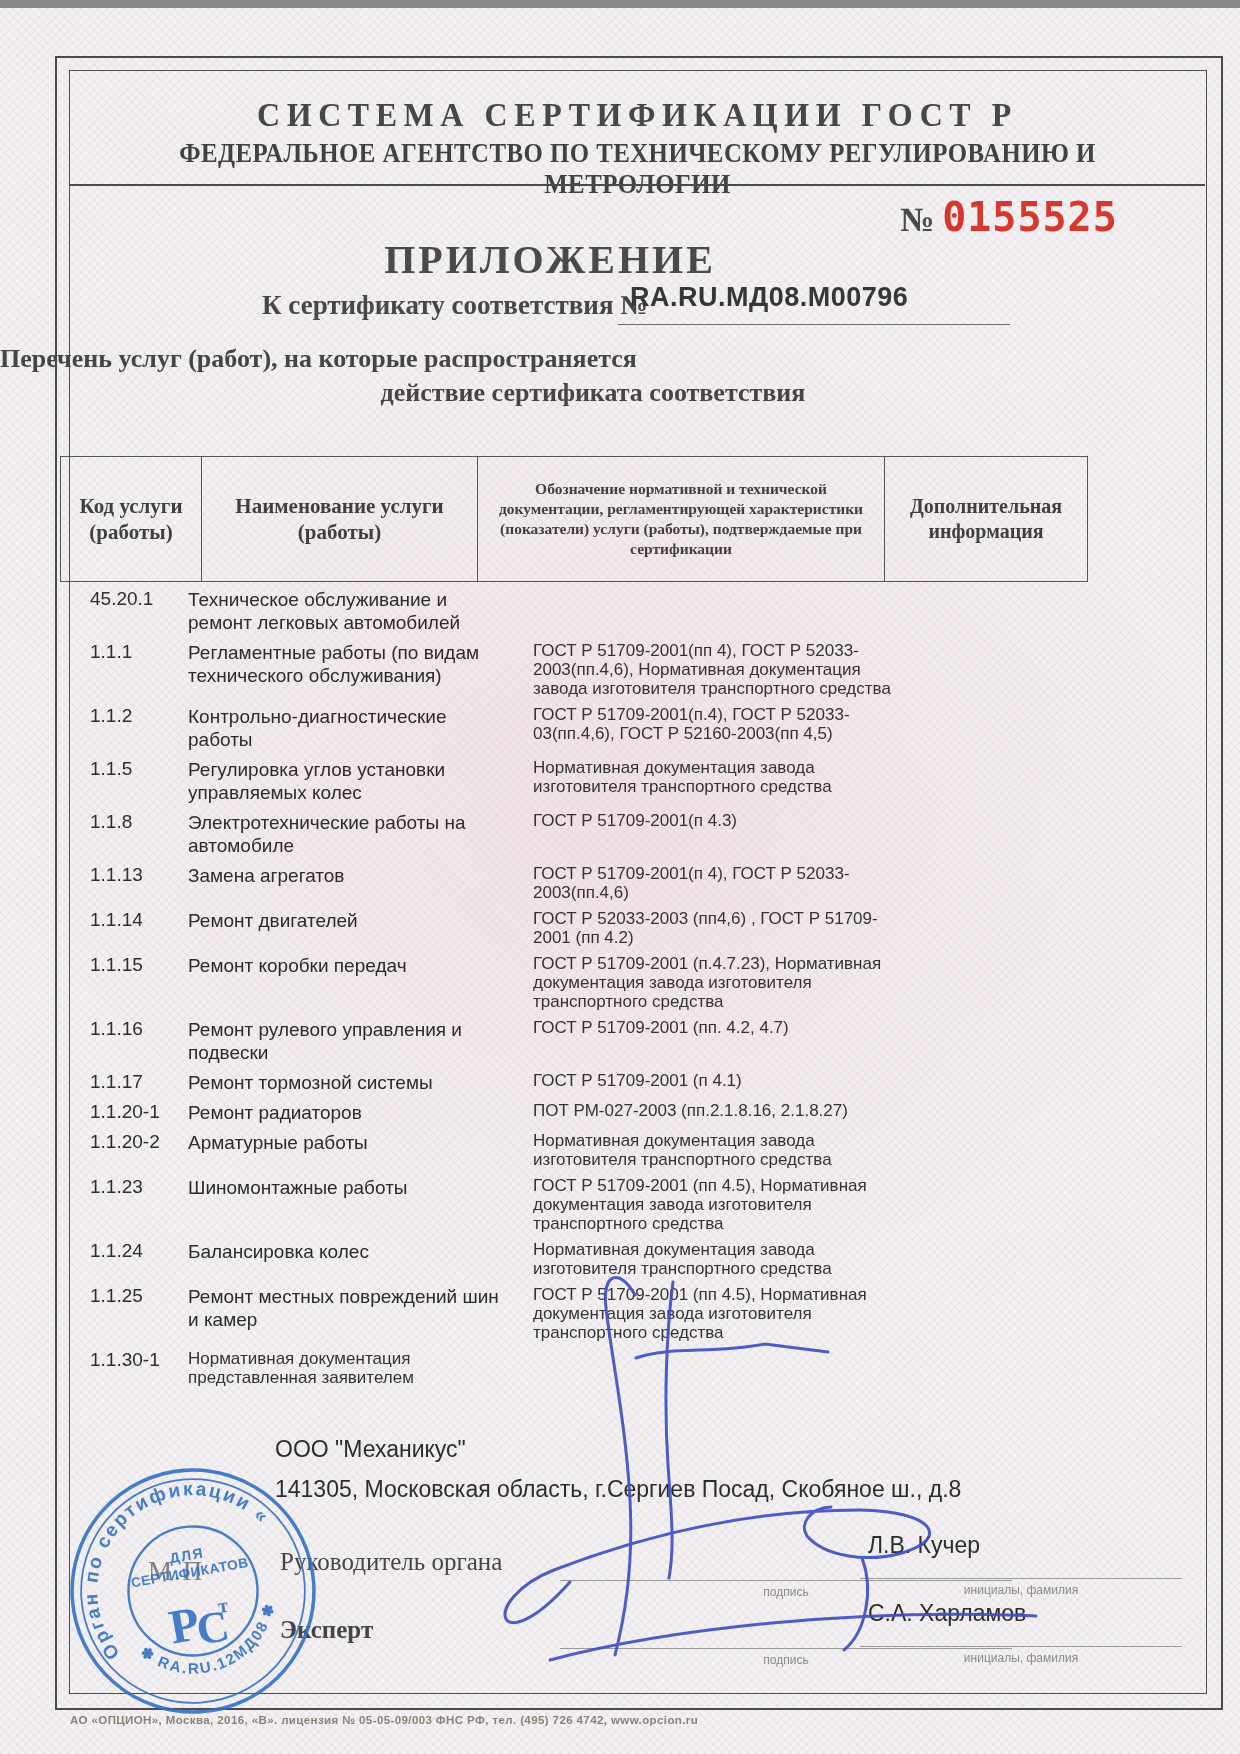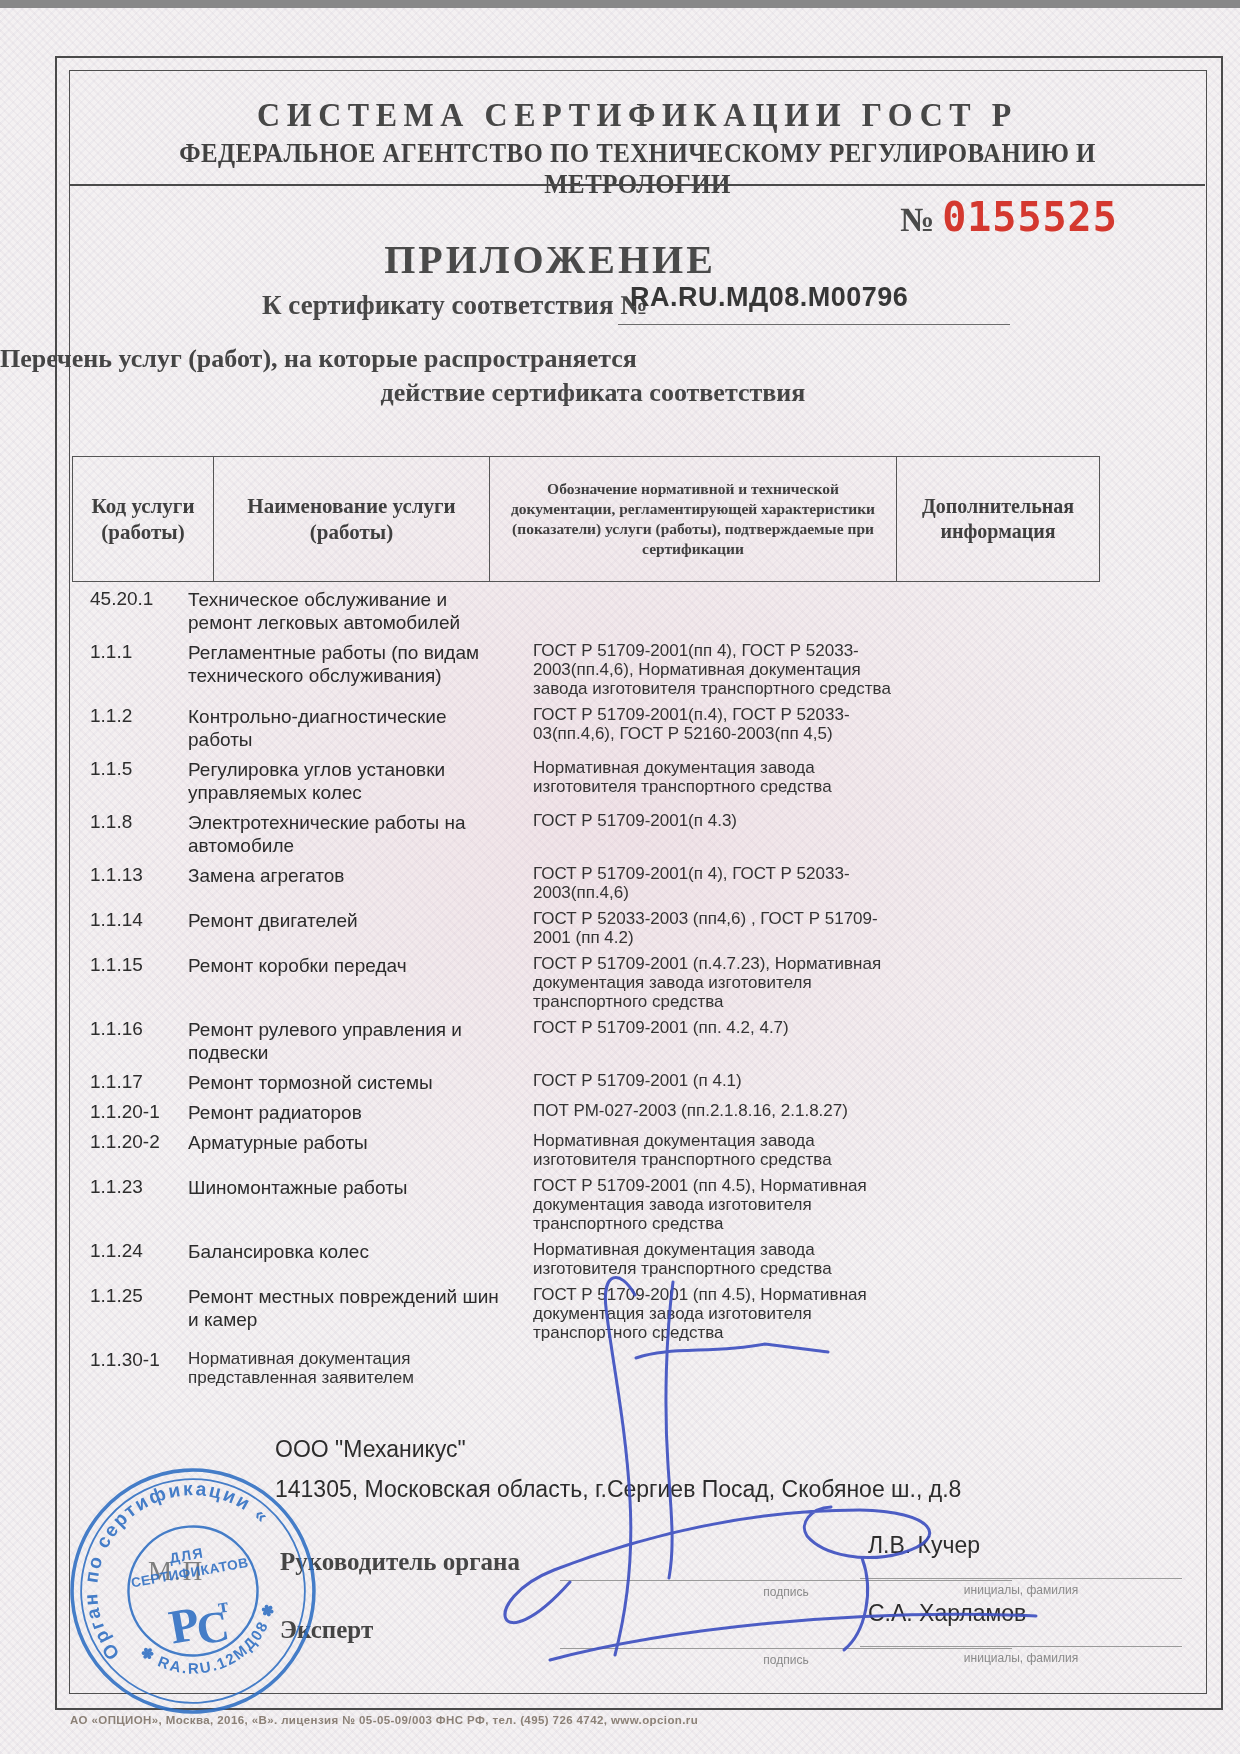--- a/index.html
+++ b/index.html
@@ -33,39 +33,39 @@
          font-family:"Liberation Serif", serif; font-weight:bold; font-size:40px;
          letter-spacing:3px; color:#4a4a4a;}
   .cert-label{left:262px; top:282px; font-family:"Liberation Serif", serif; font-weight:bold; font-size:27px; color:#474747;}
   .cert-value{left:630px; top:274px; font-size:27px; font-weight:bold; color:#363636; letter-spacing:.5px;}
   .cert-underline{left:618px; top:316px; width:392px; border-top:1.5px solid #6b6b6b;}
   .subtitle1{left:0; top:336px; width:1100px; text-align:left;
              font-family:"Liberation Serif", serif; font-weight:bold; font-size:26px; color:#454545;}
   .subtitle2{left:0; top:370px; width:1100px; text-align:center;
              font-family:"Liberation Serif", serif; font-weight:bold; font-size:26px; color:#454545;padding-left:43px;}
   
-  .thead{left:72px; top:448px; width:1026px; height:124px; display:grid;
+  .thead{left:60px; top:448px; width:1026px; height:124px; display:grid;
          grid-template-columns:140px 276px 407px auto;
          border:1.5px solid #555; font-family:"Liberation Serif", serif; font-weight:bold; color:#3f3f3f;}
   .thead .cell{display:flex; align-items:center; justify-content:center; text-align:center; padding:4px 10px;}
   .thead .cell + .cell{border-left:1.5px solid #555;}
   .th-code,.th-name{font-size:21px; line-height:26px;}
   .th-docs{font-size:15.5px; line-height:20px;}
   .th-info{font-size:20px; line-height:25px;}
   
   .tbody{left:78px; top:580px; width:1060px;}
   .t-row{display:grid; grid-template-columns:110px 345px 375px auto; margin-bottom:7px;}
   .c-code{padding-left:12px; font-size:19px; line-height:22px; color:#2d2d2d;}
   .c-name{font-size:19px; line-height:23px; color:#2b2b2b; padding-right:30px;}
   .c-docs{font-size:17px; line-height:19px; color:#333; padding-right:14px;}
   
   .holder-name{left:275px; top:1428px; font-size:23px; color:#2c2c2c;}
   .holder-addr{left:275px; top:1468px; font-size:23px; color:#2c2c2c;}
   
-  .role1{left:280px; top:1540px; font-family:"Liberation Serif", serif; font-weight:bold; font-size:25px; color:#454545;}
+  .role1{left:280px; top:1540px; font-family:"Liberation Serif", serif; font-weight:normal; font-size:25px; color:#454545;}
   .role2{left:280px; top:1608px; font-family:"Liberation Serif", serif; font-weight:bold; font-size:25px; color:#454545;}
   .sigline1{left:560px; top:1572px; width:452px; border-top:1.2px solid #9a9a9a;}
   .sigline2{left:560px; top:1640px; width:452px; border-top:1.2px solid #9a9a9a;}
   .siglab1{left:560px; top:1577px; width:452px; text-align:center; font-size:12px; color:#8a8a8a;}
   .siglab2{left:560px; top:1645px; width:452px; text-align:center; font-size:12px; color:#8a8a8a;}
   .name1{left:868px; top:1524px; font-size:23px; color:#2c2c2c;}
   .name2{left:868px; top:1592px; font-size:23px; color:#2c2c2c;}
   .nameline1{left:860px; top:1570px; width:322px; border-top:1.2px solid #9a9a9a;}
   .nameline2{left:860px; top:1638px; width:322px; border-top:1.2px solid #9a9a9a;}
   .namelab1{left:860px; top:1575px; width:322px; text-align:center; font-size:12px; color:#8a8a8a;}

